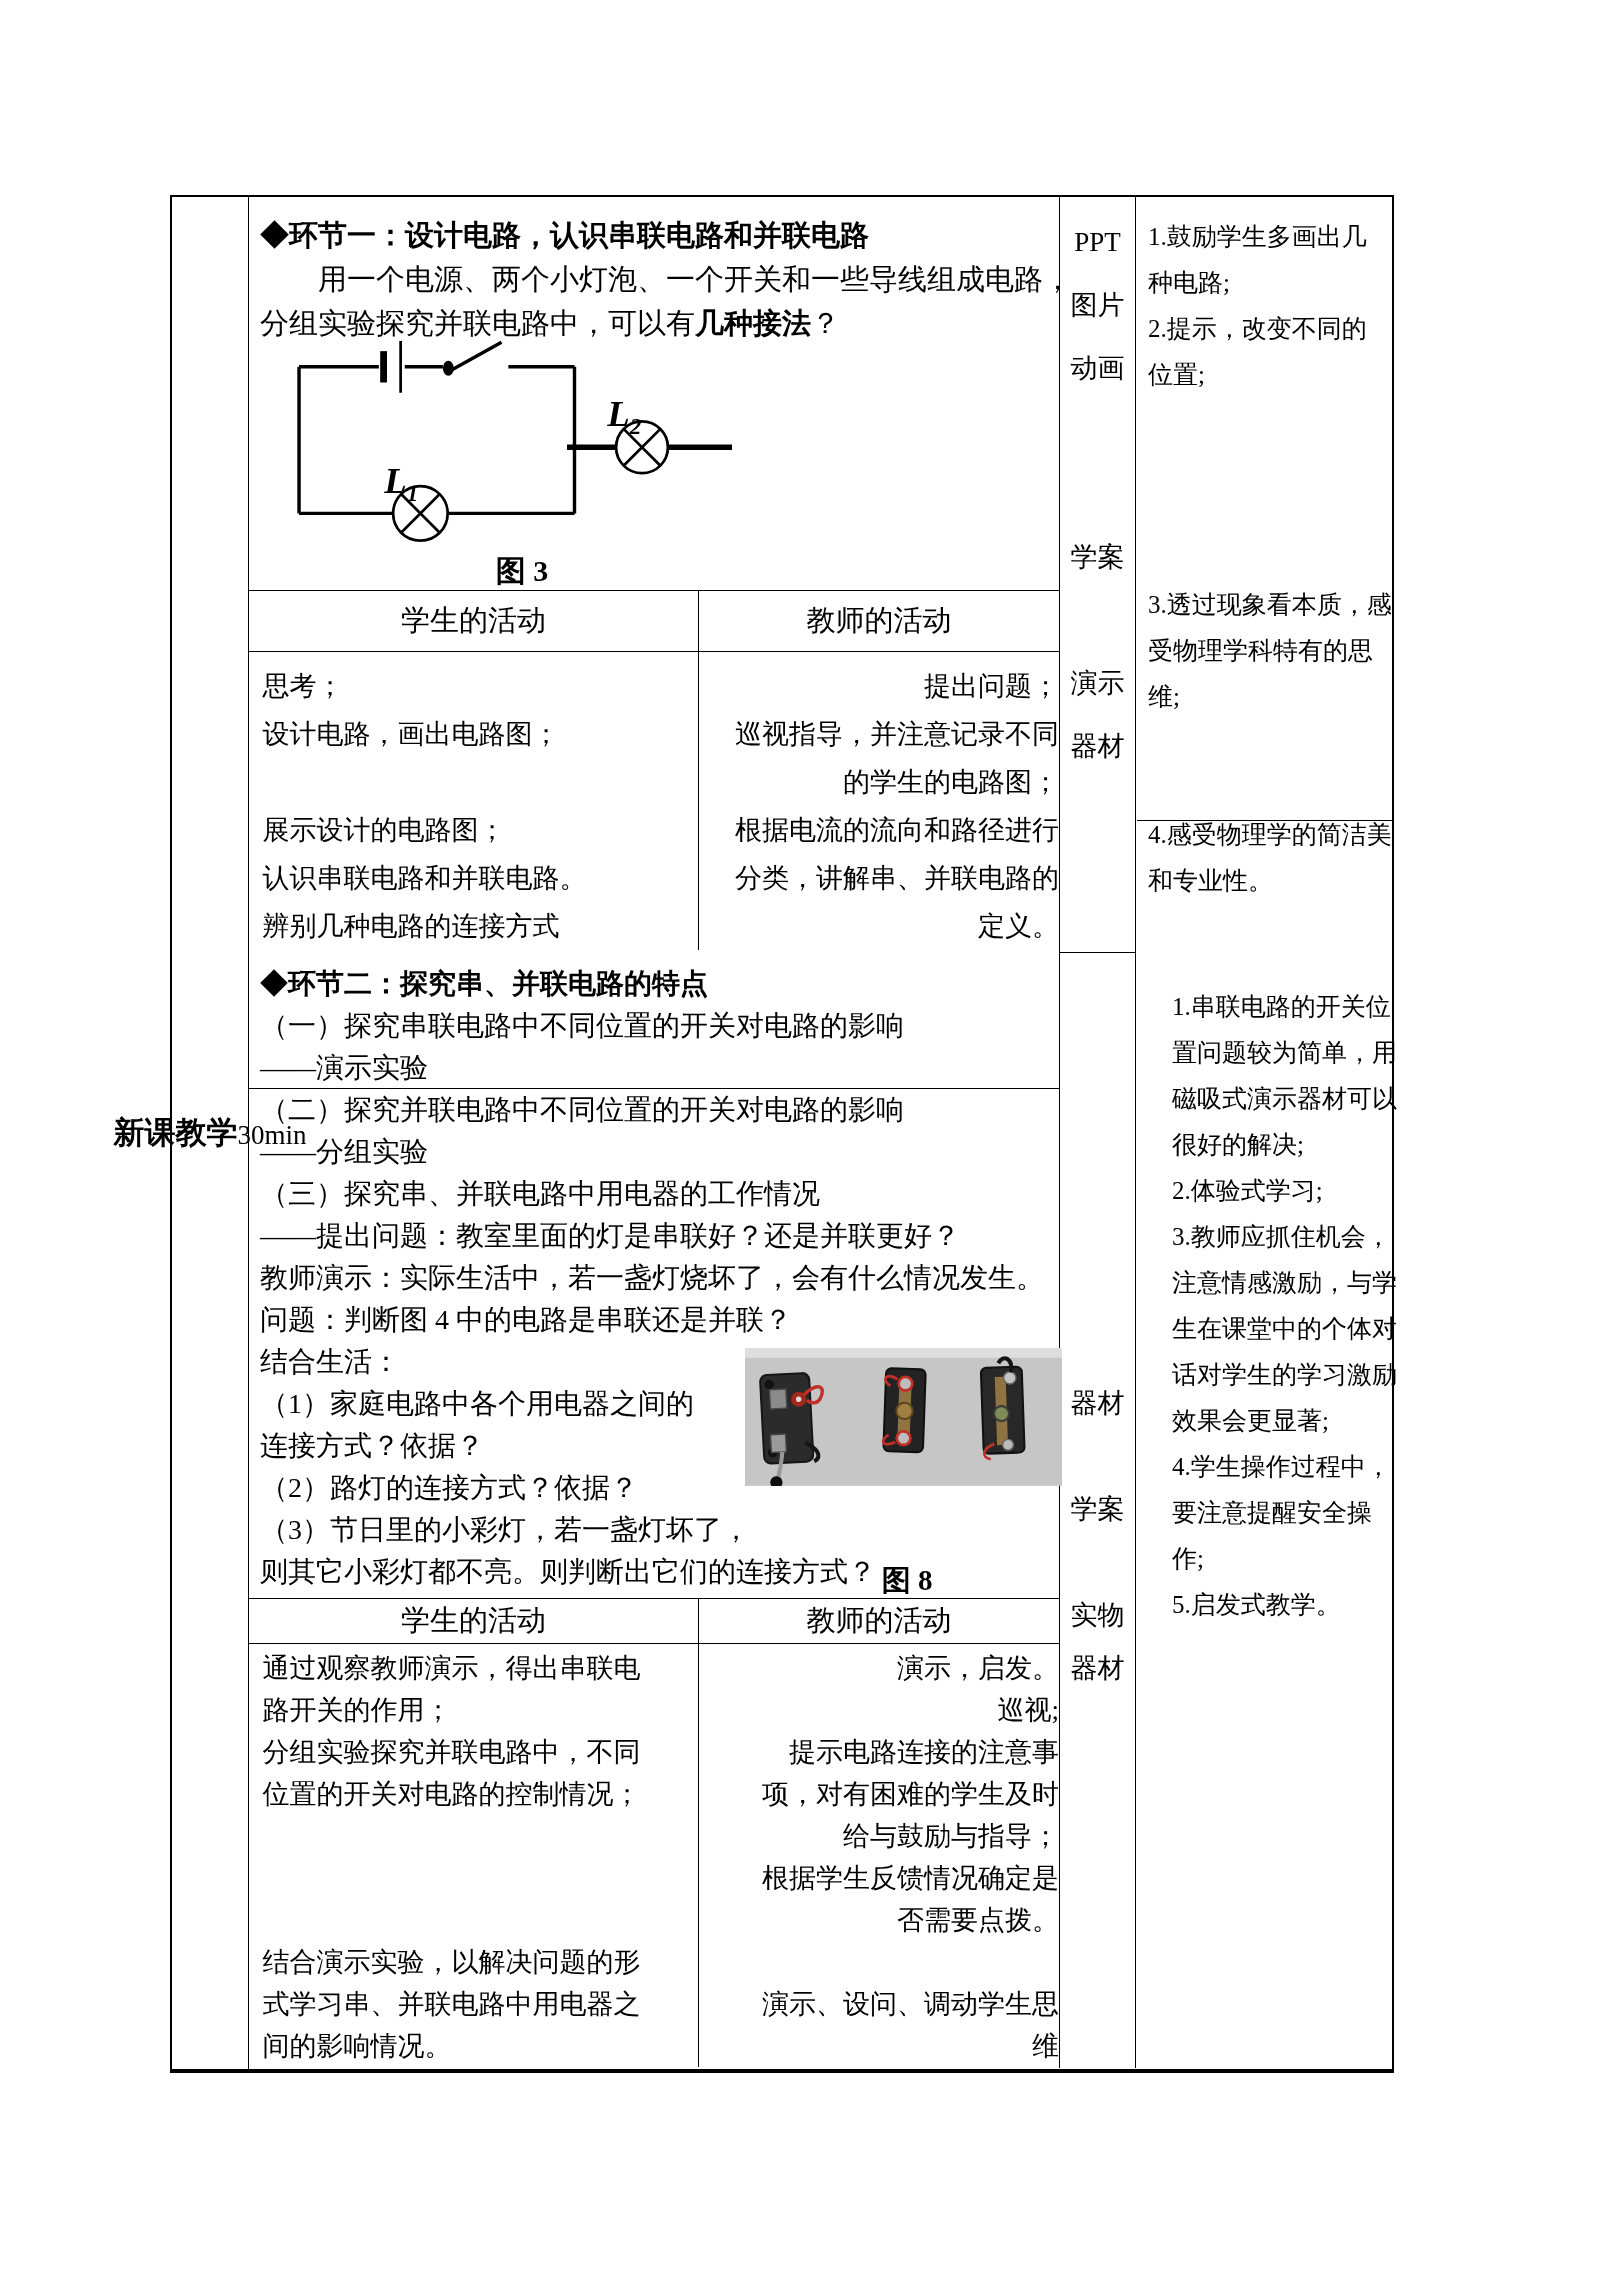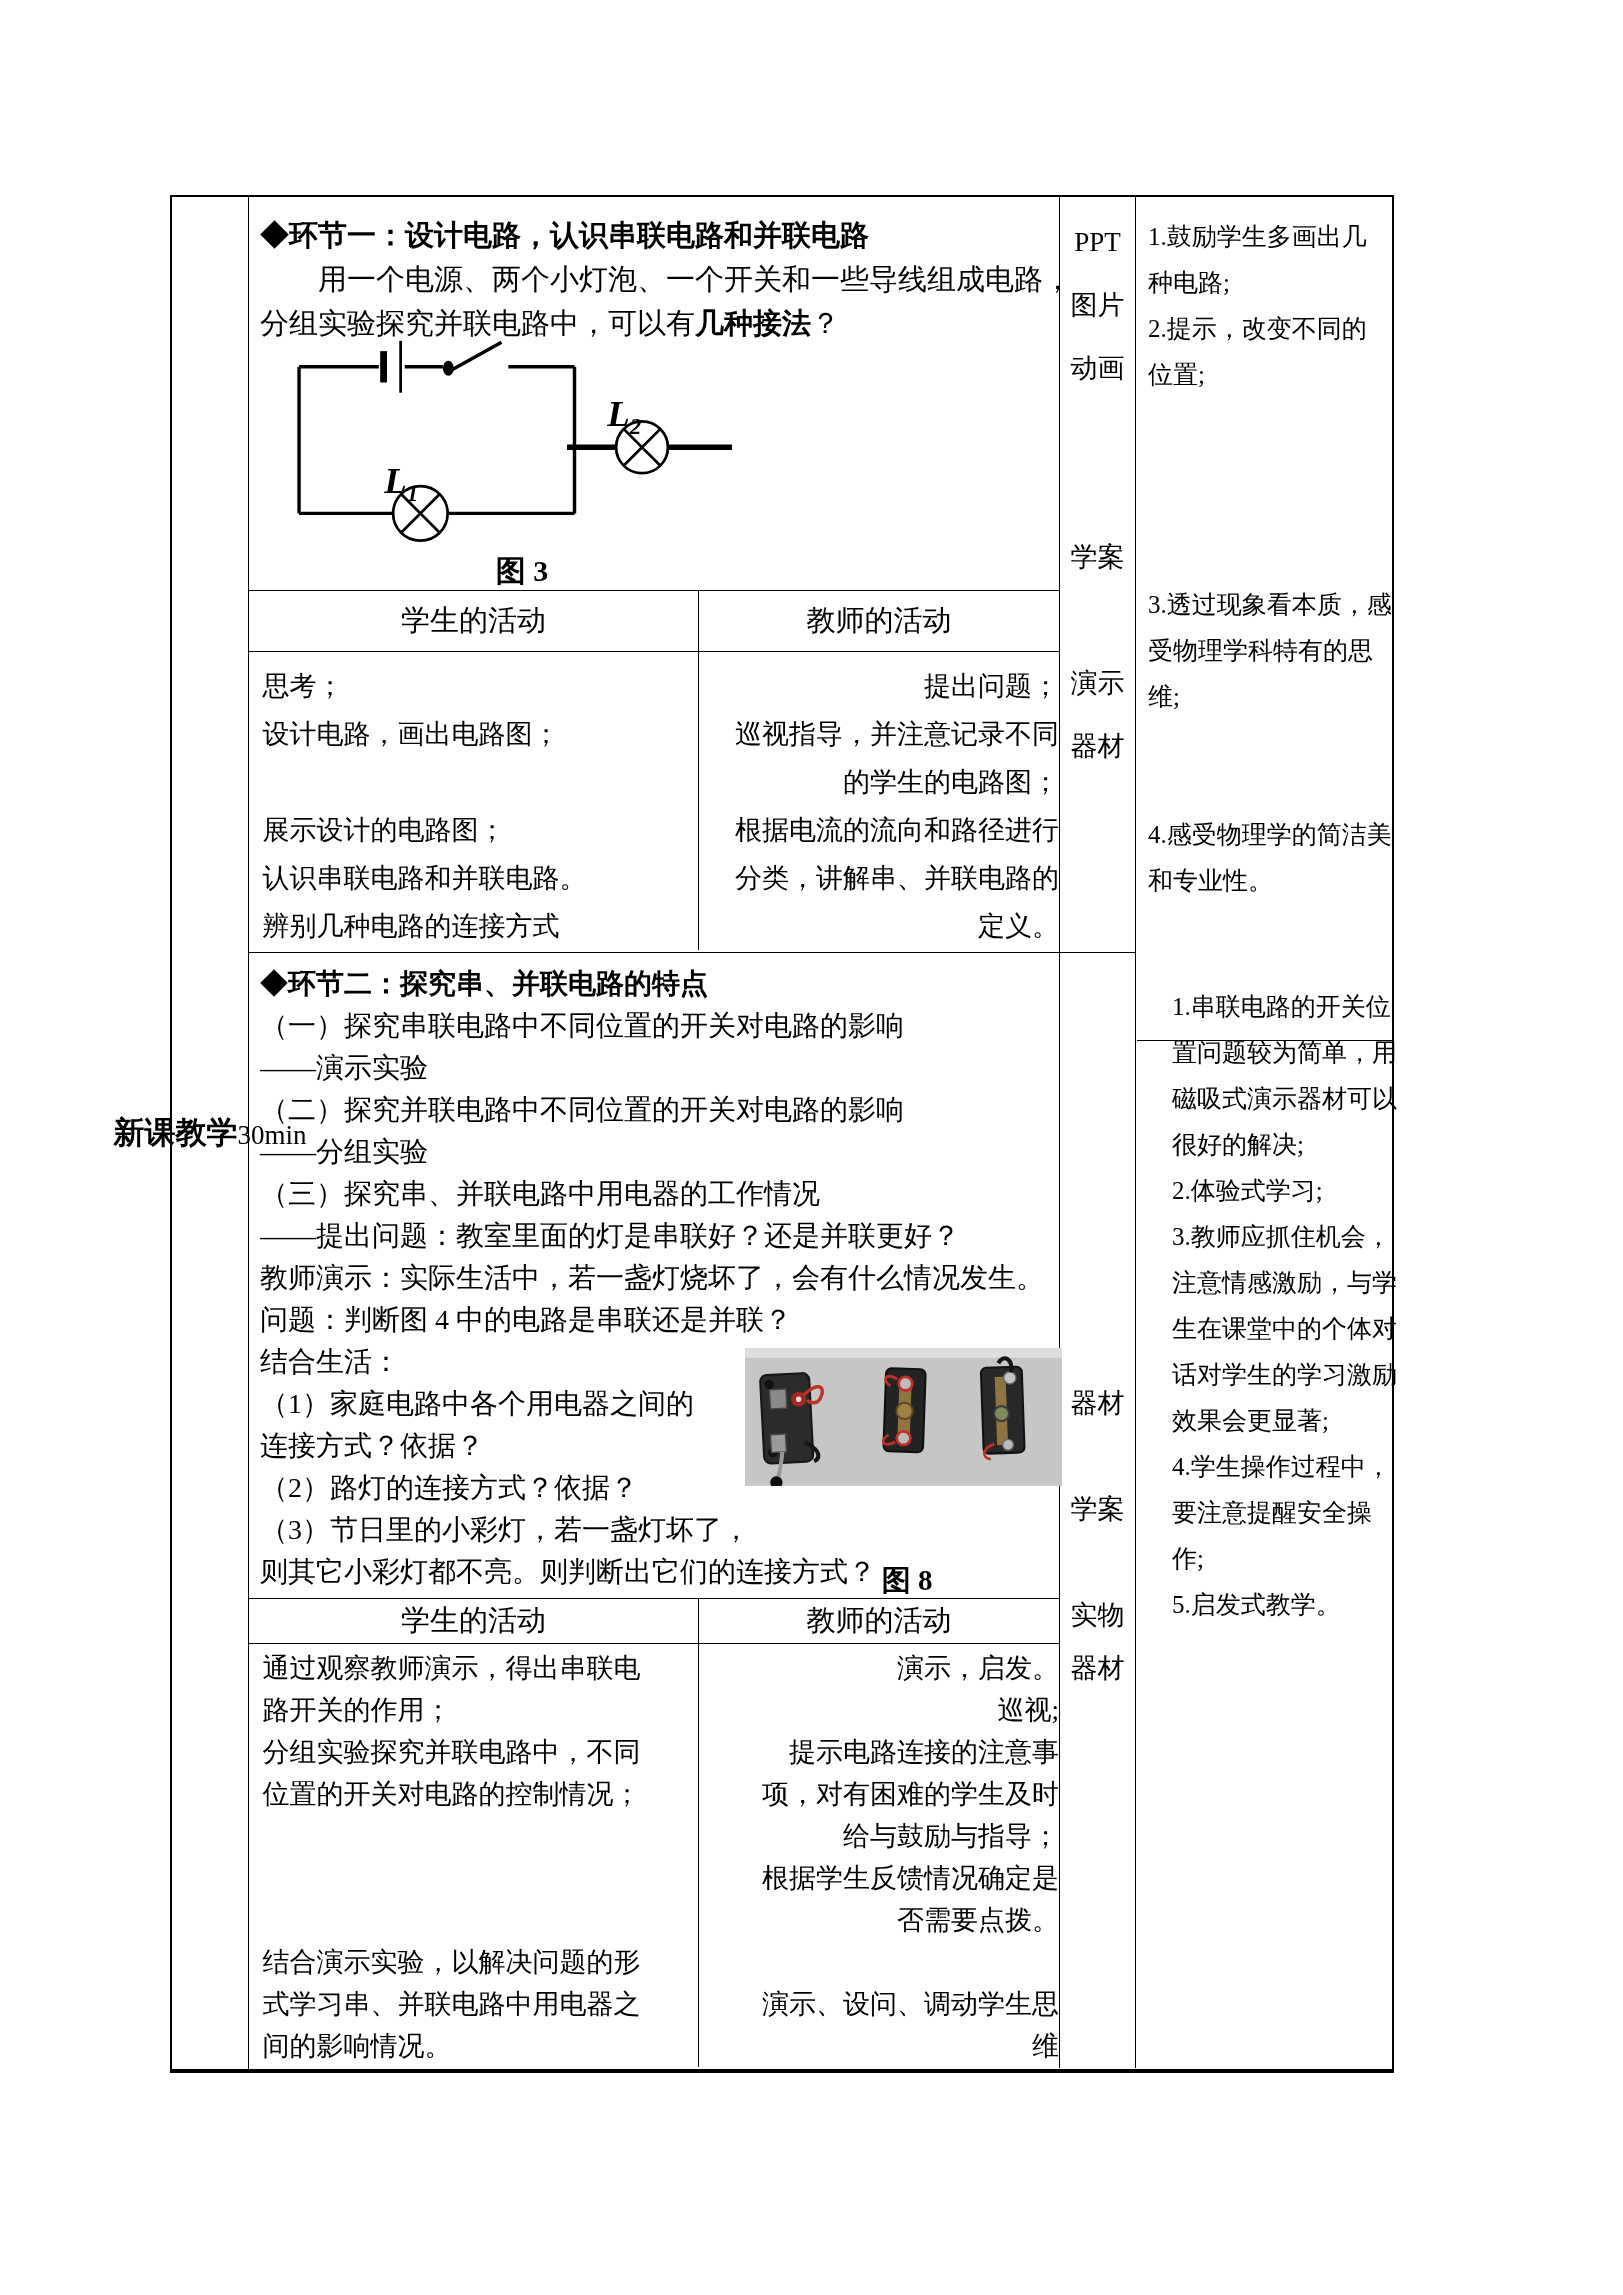--- a/index.html
+++ b/index.html
@@ -5,23 +5,23 @@
   html,body{margin:0;padding:0;background:#fff;}
   .page{position:relative;width:1623px;height:2295px;background:#fff;overflow:hidden;
         font-family:"Liberation Serif",serif;color:#000;}
   .tbl{position:absolute;left:170px;top:195px;width:1224px;height:1878px;
        border:2px solid #000;border-bottom-width:4.1px;box-sizing:border-box;}
   .cell{position:absolute;box-sizing:border-box;}
   .stage{left:0;top:0;width:77px;height:100%;border-right:1.4px solid #000;
          display:flex;flex-direction:row;justify-content:center;align-items:center;}
   .stage .ln{font-family:"Liberation Sans",sans-serif;font-weight:bold;font-size:31px;line-height:44px;}
   .stage .ln:nth-child(3){font-family:"Liberation Serif",serif;font-weight:normal;font-size:27px;line-height:38px;margin-top:4.1px;}
-  .main1{left:77px;top:0;width:811px;height:756px;border-right:1.4px solid #000;border-bottom:1.4px solid #000;}
+  .main1{left:77px;top:0;width:811px;height:892px;border-right:1.4px solid #000;border-bottom:1.4px solid #000;}
   .media1{left:888px;top:0;width:76px;height:756px;border-right:1.4px solid #000;border-bottom:1.4px solid #000;}
-  .com1{left:965px;top:0;width:256px;height:844px;border-bottom:1.4px solid #000;}
+  .com1{left:965px;top:0;width:256px;height:624px;border-bottom:1.4px solid #000;}
   .main2{left:77px;top:756px;width:811px;height:1115px;border-right:1.4px solid #000;}
   .media2{left:888px;top:756px;width:76px;height:1115px;border-right:1.4px solid #000;}
   .com2{left:989px;top:756px;width:220px;height:1115px;}
   .ln{white-space:nowrap;}
   .sec-title{font-family:"Liberation Sans",sans-serif;font-weight:bold;font-size:29px;}
   .c-main1{position:absolute;left:11px;top:16.4px;}
   .c-main1 .ln{font-size:29px;line-height:44px;height:44px;}
   .c-main2{position:absolute;left:11px;top:9.5px;}
   .c-main2 .sec-title{line-height:42px;height:42px;}
   .c-main2 .ln{font-size:28px;line-height:42px;height:42px;}

